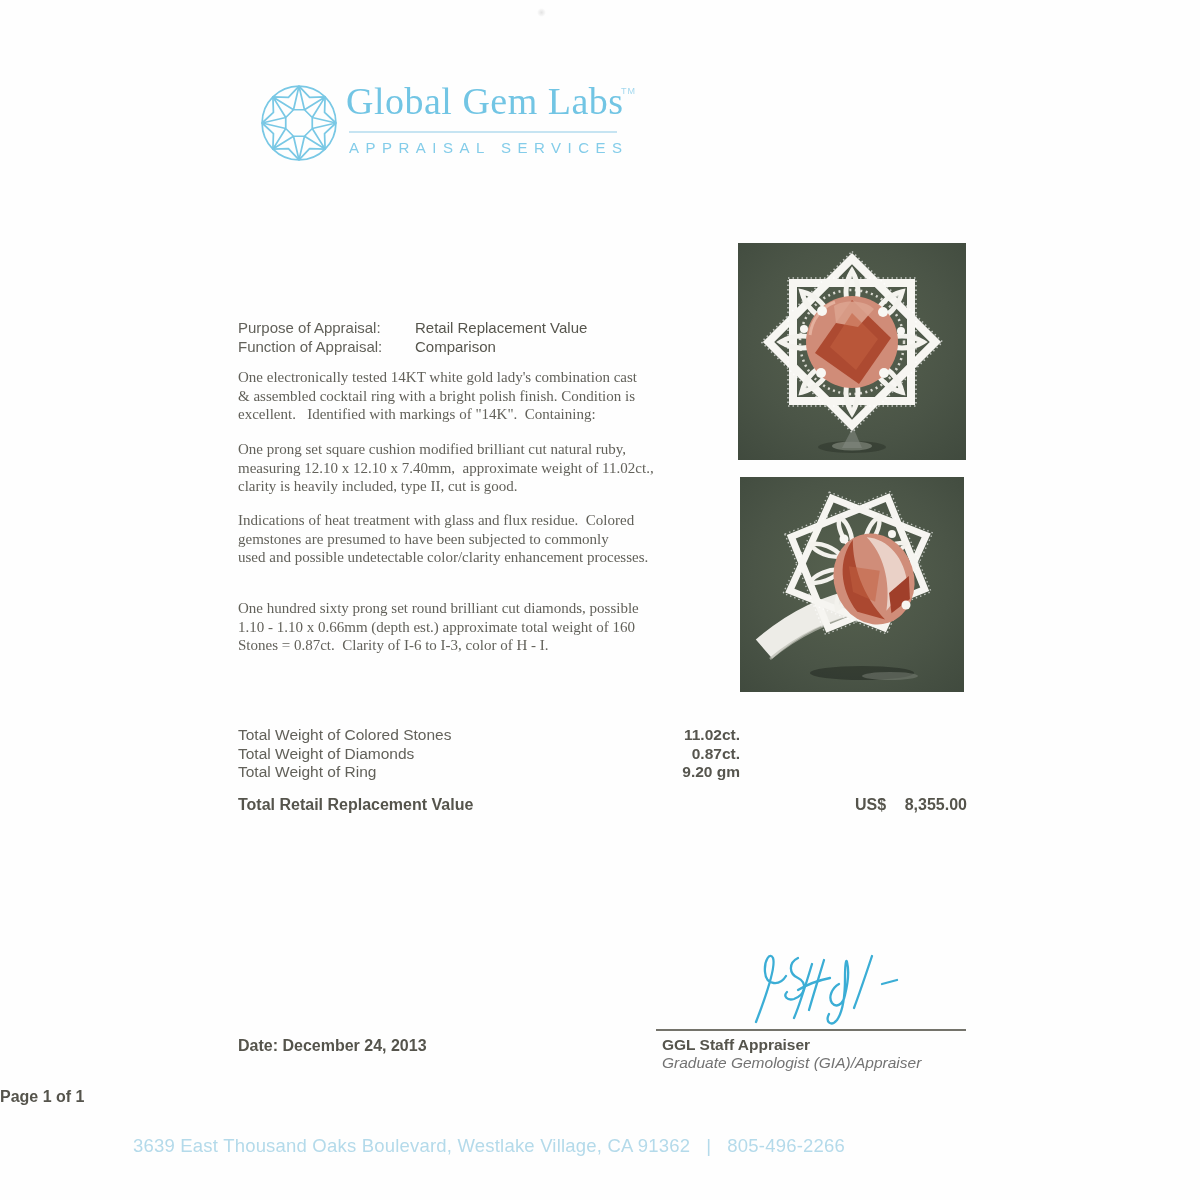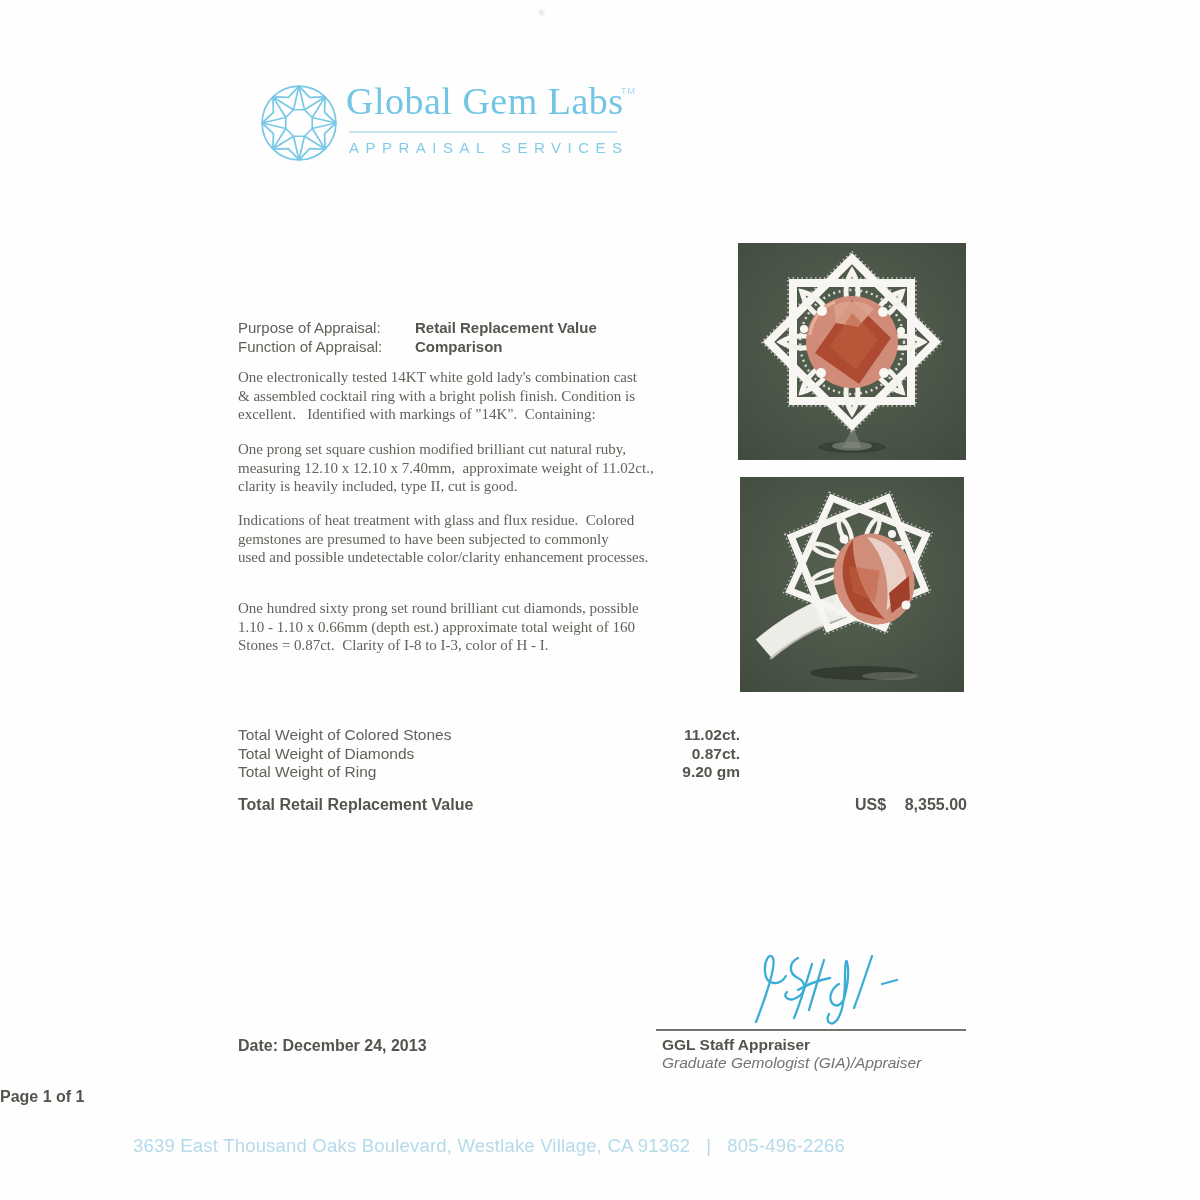--- a/index.html
+++ b/index.html
@@ -19,21 +19,21 @@
   .logo-subtitle{
     position:absolute;left:349px;top:139px;font-size:15px;letter-spacing:6.5px;
     color:#83cce9;white-space:pre;
   }
   .scan-dot{position:absolute;left:537px;top:8px;width:9px;height:9px;border-radius:50%;
     background:radial-gradient(circle,#d8d8d8 0%,rgba(255,255,255,0) 70%);opacity:.7;}
   
   .purpose{position:absolute;left:238px;top:319px;font-size:15px;line-height:18.5px;}
   .purpose .prow{display:flex;}
   .purpose .plabel{width:177px;white-space:pre;}
-  .purpose .pval{font-weight:bold;color:#56554d;white-space:pre;text-align:center;}
+  .purpose .pval{font-weight:normal;color:#56554d;white-space:pre;text-align:center;}
   .para{position:absolute;left:238px;font-size:15px;line-height:18.6px;color:#62615a;font-family:Liberation Serif, serif;}
   
   .totals{position:absolute;left:238px;top:726px;width:510px;font-size:15.5px;line-height:18.6px;}
   .trow{position:relative;}
   .tlabel{white-space:pre;}
   .tval{position:absolute;left:300px;top:0;width:202px;text-align:right;font-weight:bold;color:#56554e;white-space:pre;}
   .grand-label{position:absolute;left:238px;top:796px;font-size:16px;font-weight:bold;color:#55544c;white-space:pre;text-align:right;}
   .grand-amount{position:absolute;left:855px;top:796px;width:112px;display:flex;justify-content:space-between;
     font-size:16px;font-weight:bold;color:#55544c;}
   
@@ -90,21 +90,21 @@
     <div class="tline">clarity is heavily included, type II, cut is good.</div>
   </div>
   <div class="para" style="top:511px">
     <div class="tline">Indications of heat treatment with glass and flux residue.  Colored</div>
     <div class="tline">gemstones are presumed to have been subjected to commonly</div>
     <div class="tline">used and possible undetectable color/clarity enhancement processes.</div>
   </div>
   <div class="para" style="top:599px">
     <div class="tline">One hundred sixty prong set round brilliant cut diamonds, possible</div>
     <div class="tline">1.10 - 1.10 x 0.66mm (depth est.) approximate total weight of 160</div>
-    <div class="tline">Stones = 0.87ct.  Clarity of I-8 to I-3, color of H - I.</div>
+    <div class="tline">Stones = 0.87ct.  Clarity of I-6 to I-3, color of H - I.</div>
   </div>
 
   <svg class="photo" style="left:738px;top:243px" width="228" height="217" viewBox="0 0 228 217">
     <defs>
       <radialGradient id="pg1" cx="50%" cy="45%" r="80%">
         <stop offset="0%" stop-color="#57624f"></stop>
         <stop offset="55%" stop-color="#4b5547"></stop>
         <stop offset="100%" stop-color="#3e483c"></stop>
       </radialGradient>
     </defs>

